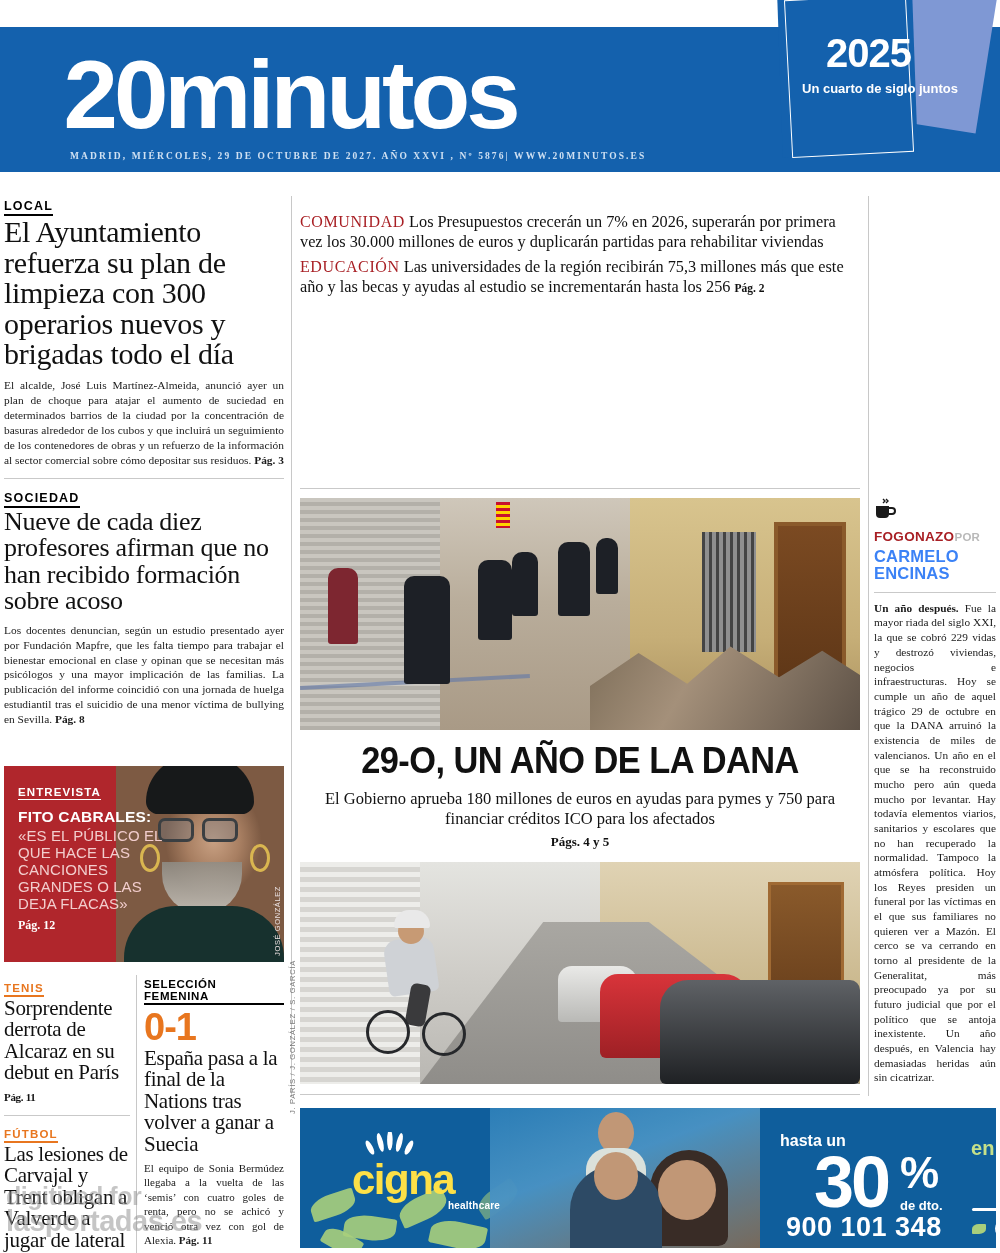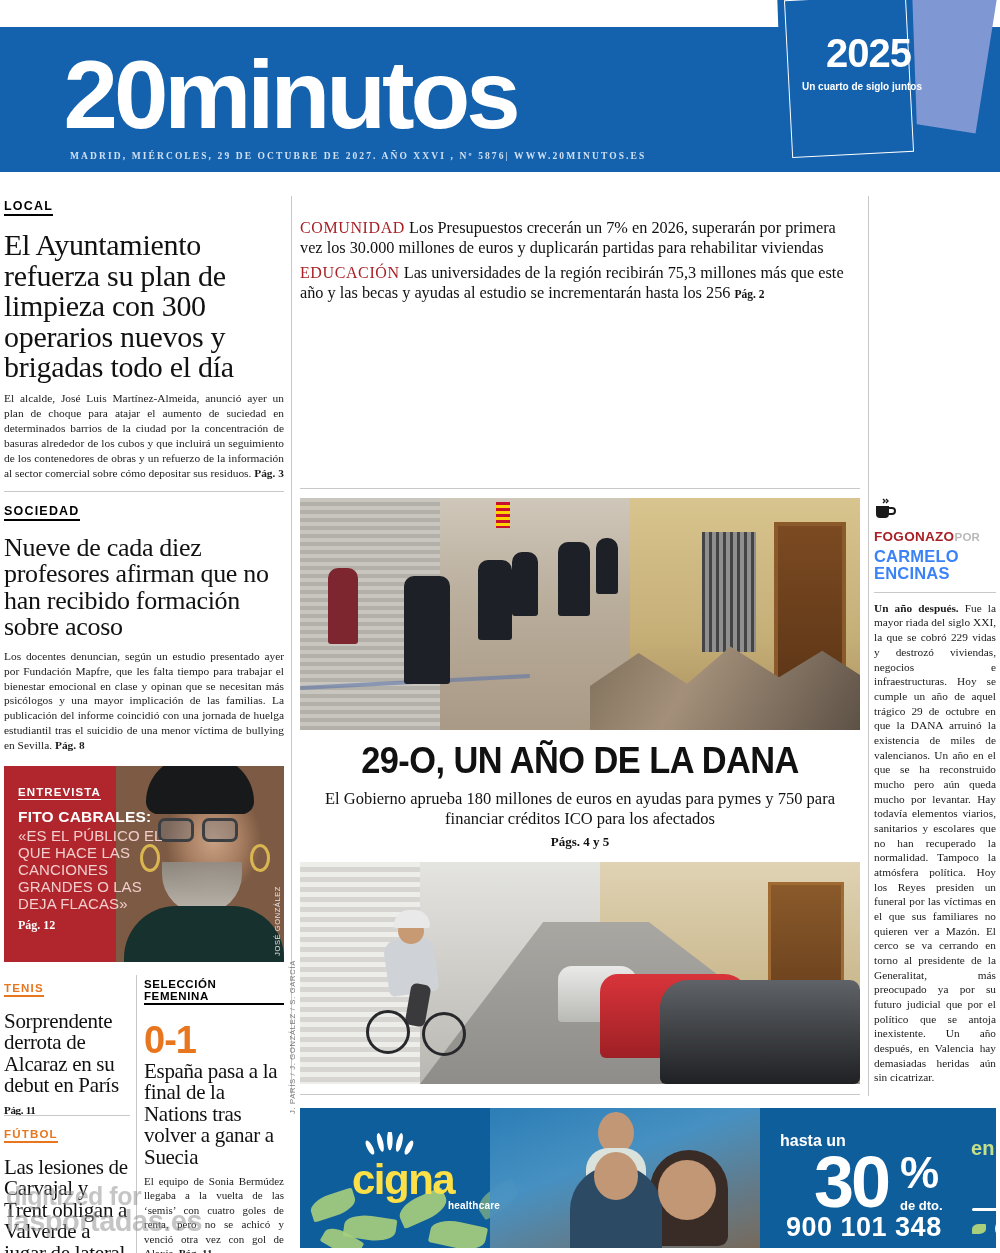--- a/index.html
+++ b/index.html
@@ -44,35 +44,35 @@
     border: 1.4px solid #ffffff; transform: rotate(-3deg);
   }
   .badge-year {
     position: absolute; left: 46px; top: 60px;
     font-family: "Liberation Sans", sans-serif; font-weight: bold;
     font-size: 40px; color: #fff; letter-spacing: -1px; line-height: 1;
   }
   .badge-tag {
     position: absolute; left: 22px; top: 108px; width: 170px;
     font-family: "Liberation Sans", sans-serif; font-weight: bold;
-    font-size: 10px; color: #ffffff; white-space: nowrap;
+    font-size: 13px; color: #ffffff; white-space: nowrap;
   }
 
   
   .col-left { position: absolute; left: 4px; top: 196px; width: 280px; }
   .vline {
     position: absolute; top: 196px; width: 1px; background: #c8c8c8;
   }
 
   
   .kicker {
     font-family: "Liberation Sans", sans-serif; font-weight: bold;
     font-size: 12.5px; letter-spacing: 1.2px; color: #000;
     border-bottom: 2px solid #000; display: inline-block;
-    padding-bottom: 1px; margin-bottom: 14px;
+    padding-bottom: 1px; margin-bottom: 1px;
   }
   .kicker.orange { color: #e8761f; border-bottom-color: #e8761f; }
 
   .hl {
     font-family: "Liberation Serif", serif; font-weight: normal;
     color: #111; line-height: 1.02; letter-spacing: -0.3px;
   }
   .hl.s1 { font-size: 30px; }
   .hl.s2 { font-size: 26px; }
   .body-txt {
@@ -132,21 +132,21 @@
     font-family: "Liberation Sans", sans-serif; font-size: 7.5px; color: #e8dede;
     letter-spacing: .6px; writing-mode: vertical-rl; transform: rotate(180deg);
   }
 
   
   .main { position: absolute; left: 300px; top: 196px; width: 560px; }
   .main-hl {
     font-family: "Liberation Serif", serif; font-weight: bold;
     font-size: 44px; line-height: 1.035; color: #2b2b2b; letter-spacing: -0.9px;
   }
-  .deck { margin-top: 22px; }
+  .deck { margin-top: 16px; }
   .deck-row {
     font-family: "Liberation Serif", serif; font-size: 16.3px;
     line-height: 1.22; color: #111; margin-bottom: 5px;
   }
   .deck-tag {
     font-family: "Liberation Serif", serif; color: #a81f24;
     letter-spacing: .6px; font-size: 16px;
   }
   .deck-pg { font-size: 11.5px; font-weight: bold; }
 

